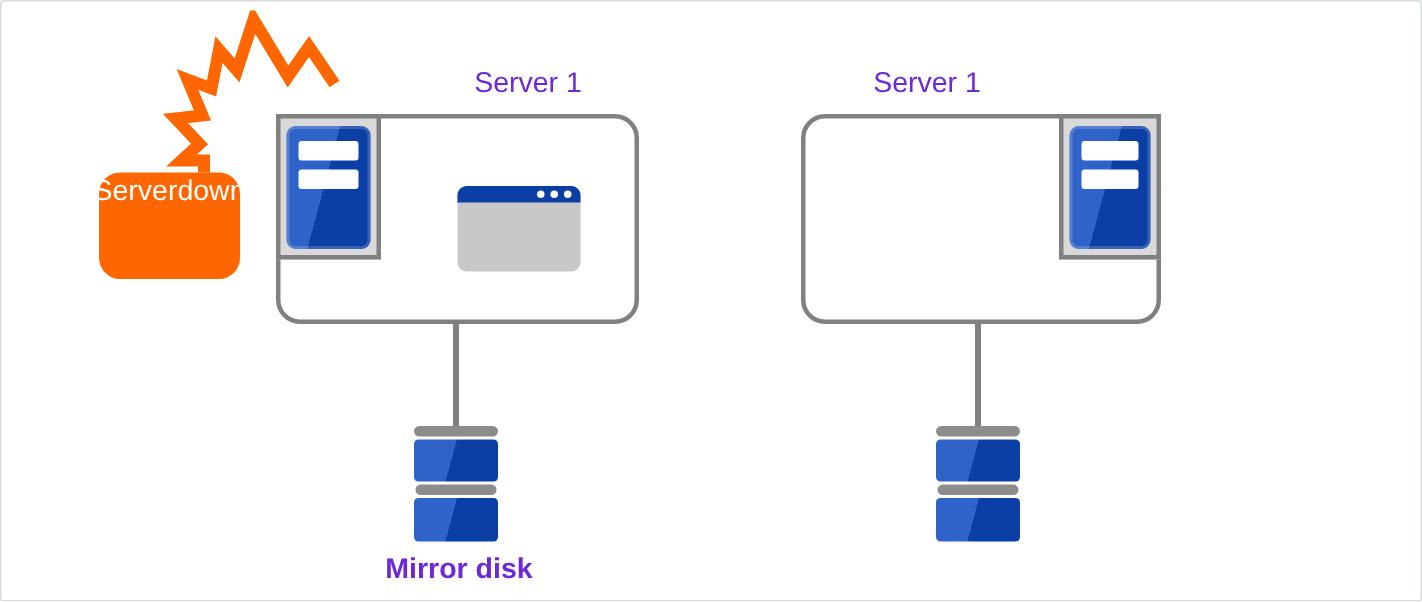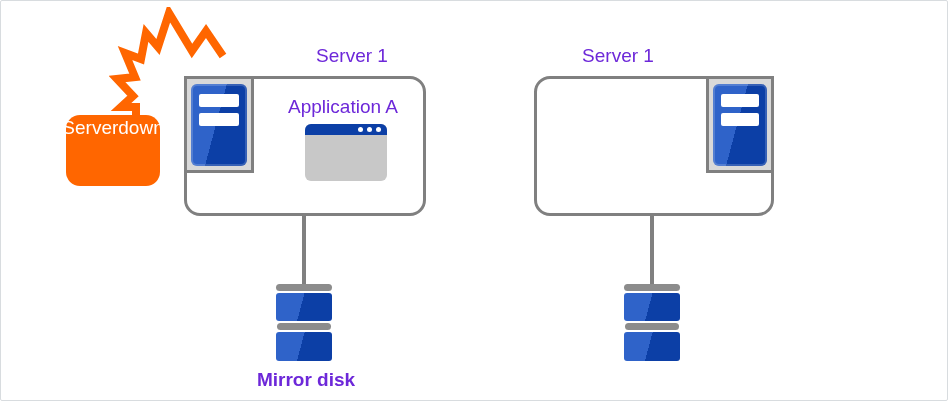--- a/index.html
+++ b/index.html
@@ -120,21 +120,20 @@
 <div class="canvas">
 
   <div class="label lbl-server1">Server 1</div>
   <div class="server-box box1"></div>
   <div class="icon-frame frame1">
     <div class="tower">
       <div class="slot s1"></div>
       <div class="slot s2"></div>
     </div>
   </div>
-  <div class="label lbl-app">Application A</div>
   <div class="window-icon">
     <div class="titlebar">
       <span class="dot"></span>
       <span class="dot"></span>
       <span class="dot"></span>
     </div>
   </div>
 
   <div class="label lbl-server2">Server 1</div>
   <div class="server-box box2"></div>

